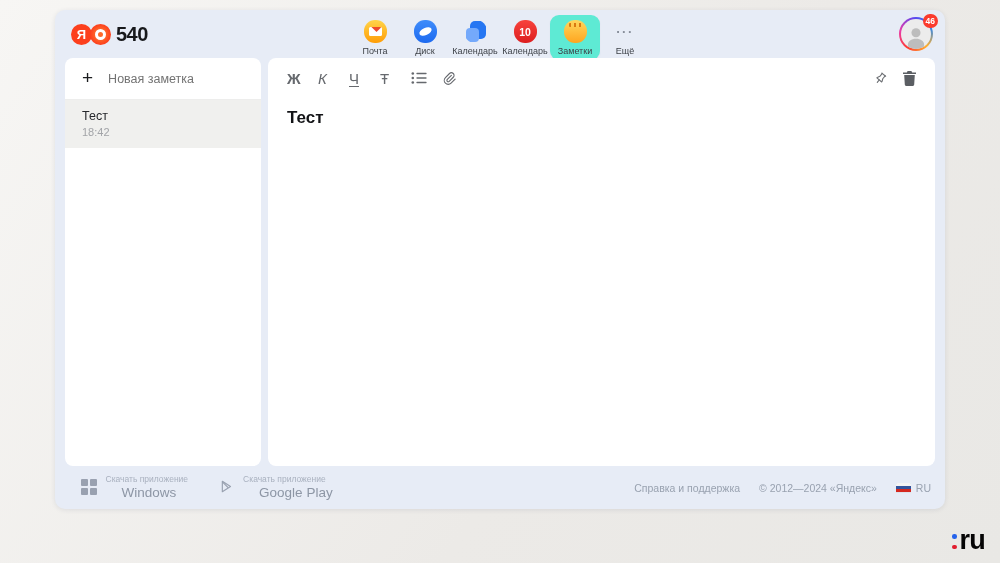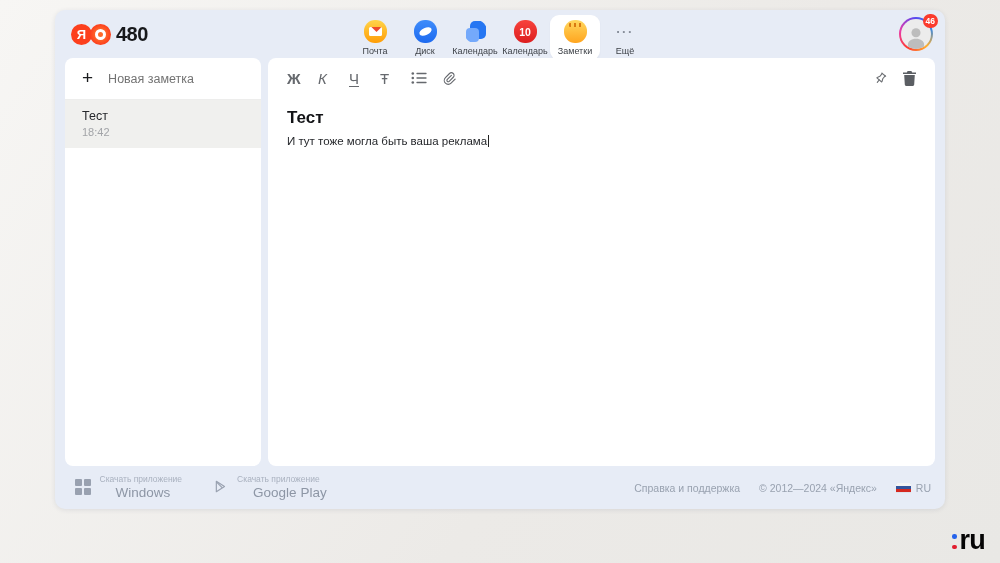--- a/index.html
+++ b/index.html
@@ -37,21 +37,21 @@
   }
   .logo-ring .ring { width: 11px; height: 11px; border: 3px solid #fff; border-radius: 50%; }
   .logo-text { font-size: 20px; font-weight: 700; color: #17181b; margin-left: 5px; letter-spacing: -.5px; }
 
   .nav { position: absolute; left: 50%; top: 5px; transform: translateX(-50%); display: flex; }
   .nav-item {
     width: 50px; padding: 5px 0 4px; border-radius: 9px;
     display: flex; flex-direction: column; align-items: center; gap: 3px;
     cursor: default;
   }
-  .nav-item.active { background: #ffffff; box-shadow: 0 1px 2px rgba(60,70,100,.06); }
+  .nav-item.active { background: #5eead4; box-shadow: 0 1px 2px rgba(60,70,100,.06); }
   .nav-label { font-size: 9px; color: #3e4248; line-height: 10px; white-space: nowrap; }
   .app-icon { width: 23px; height: 23px; border-radius: 11px; position: relative; overflow: hidden; }
   .icon-mail { background: linear-gradient(180deg, #ffd44a 0%, #ff9d06 100%); }
   .icon-mail .env {
     position: absolute; left: 5px; top: 7px; width: 13px; height: 9px;
     background: #fff; border-radius: 1.5px; overflow: hidden;
   }
   .icon-mail .flap {
     position: absolute; left: 0; top: -5px; width: 13px; height: 9px;
     background: #ee4b2b; transform: rotate(45deg) scale(.72);
@@ -125,21 +125,21 @@
   .tool.s { font-weight: 500; }
   .tool svg { display: block; }
   .toolbar-right { margin-left: auto; display: flex; align-items: center; gap: 15px; }
   .tool-r { cursor: pointer; display: flex; }
   .note-title { padding: 10px 19px 0; font-size: 17px; font-weight: 700; color: #121316; }
   .note-body { padding: 7px 19px 0; font-size: 11.5px; color: #26282c; }
   .caret { display: inline-block; width: 1px; height: 12px; background: #222; vertical-align: -2px; margin-left: 1px; }
 
   
   .footer { position: absolute; left: 0; right: 0; bottom: 0; height: 43px; }
-  .footer-apps { position: absolute; left: 20px; top: 8px; display: flex; gap: 32px; }
+  .footer-apps { position: absolute; left: 26px; top: 8px; display: flex; gap: 32px; }
   .app-dl { display: flex; align-items: flex-start; gap: 9px; cursor: pointer; }
   .app-dl .dl-icon { margin-top: 5px; display: flex; }
   .dl-caption { font-size: 8.5px; color: #a9b1bf; line-height: 11px; }
   .dl-name { font-size: 13.5px; color: #8d96a5; font-weight: 500; line-height: 16px; margin-left: 16px; }
   .win-grid { display: grid; grid-template-columns: 7px 7px; grid-template-rows: 7px 7px; gap: 1.5px; }
   .win-grid span { background: #99a1b0; border-radius: 1px; }
   .footer-right {
     position: absolute; right: 14px; top: 0; height: 43px;
     display: flex; align-items: center; gap: 19px;
     font-size: 10.5px; color: #99a2b0;
@@ -167,21 +167,21 @@
 <body>
 
 <div class="window">
 
   <div class="header">
     <div class="logo">
       <div class="logo-circle">Я</div>
       <div class="logo-ring">
           <div class="ring"></div>
         </div>
-      <div class="logo-text">480</div>
+      <div class="logo-text">540</div>
     </div>
 
     <div class="nav">
       <div class="nav-item">
         <div class="app-icon icon-mail">
             <div class="env">
               <div class="flap"></div>
             </div>
           </div>
         <div class="nav-label">Почта</div>
@@ -267,21 +267,20 @@
           </svg>
         </span>
         <span class="tool-r">
           <svg width="13" height="15" viewBox="0 0 13 15">
             <path fill="#5b5e63" d="M4.6 0h3.8l.8 1.4H13v1.5H0V1.4h3.8L4.6 0zM1.2 4h10.6l-.6 9.5c-.06.85-.77 1.5-1.62 1.5H3.42c-.85 0-1.56-.65-1.62-1.5L1.2 4z"></path>
           </svg>
         </span>
       </span>
     </div>
     <div class="note-title">Тест</div>
-    <div class="note-body"><span>И тут тоже могла быть ваша реклама</span><span class="caret"></span></div>
   </div>
 
   <div class="footer">
     <div class="footer-apps">
       <div class="app-dl">
         <span class="dl-icon">
           <span class="win-grid">
               <span></span>
               <span></span>
               <span></span>

